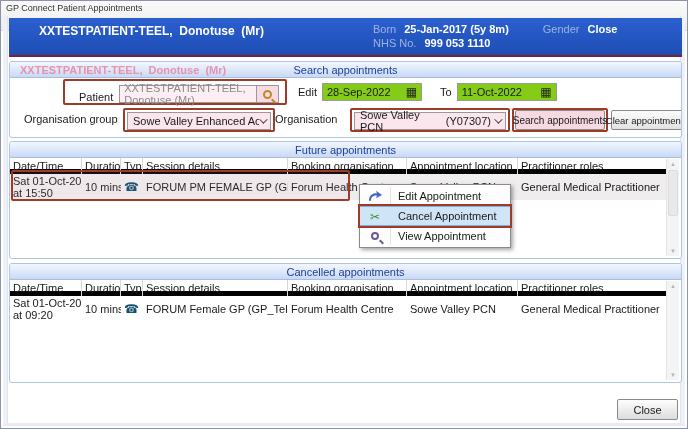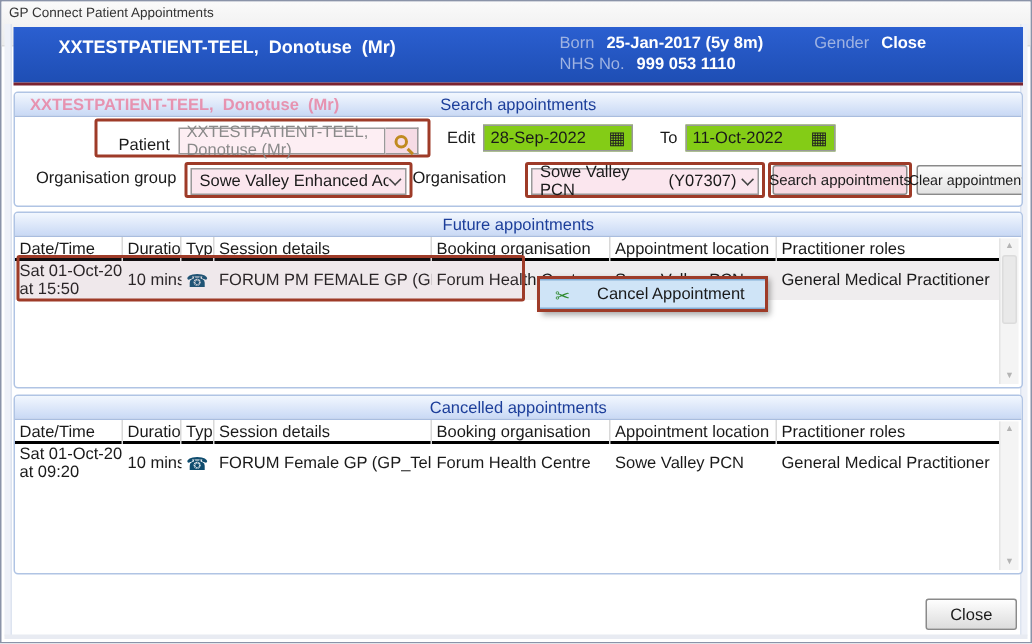--- a/index.html
+++ b/index.html
@@ -62,21 +62,21 @@
           transform:rotate(45deg) translateY(-2px); flex:none; }
   .btn { height:20px; border:1px solid #8a8a8a; border-radius:2px;
          background:linear-gradient(#fdfdfd,#e2e2e2); font-size:10px; padding:0 4px;
          display:flex; align-items:center; justify-content:center; white-space:nowrap; }
   .btn.pink { background:#f7d9e2; }
 
   
   .future-panel { top:140px; height:118px; }
   .cancelled-panel { top:262px; height:120px; }
   .tbl-head { display:grid; grid-template-columns:72px 39px 22px 145px 119px 111px auto;
-              height:16px; align-items:center; border-bottom:2px solid #000000;
+              height:16px; align-items:center; border-bottom:5px solid #000000;
               margin-right:14px; }
   .tbl-head > div { padding-left:3px; height:16px; line-height:16px;
                     border-right:1px solid #d8d8d8; overflow:hidden; white-space:nowrap; }
   .tbl-head > div:last-child { border-right:none; }
   .tbl-row { display:grid; grid-template-columns:72px 39px 22px 145px 119px 111px auto;
              min-height:26px; align-items:center; margin-right:14px; }
   .tbl-row > div { padding-left:3px; overflow:hidden; white-space:nowrap; }
   .tbl-row.selected { background:#efedee; }
   .cell-2line { line-height:12px; }
   .phone-icon { color:#0f4c6e; font-size:12px; }
@@ -268,25 +268,39 @@
       <div>Sowe Valley PCN</div>
       <div>General Medical Practitioner</div>
     </div>
     <div class="vscroll">
       <div class="arrow up">▲</div>
       <div class="arrow down">▼</div>
     </div>
   </div>
 
   <div class="context-menu">
+    <div class="menu-item">
+      <span class="mi-icon">
+        <svg width="15" height="12" viewBox="0 0 16 12">
+            <path d="M1 11 C1 5 6 2.5 9.5 3.2 L8.6 0.4 L15 5 L8.6 8.4 L9.5 5.6 C6.5 5.2 3.2 6.5 3.2 11 Z" fill="#4a63c8"></path>
+          </svg>
+      </span>
+      <span>Edit Appointment</span>
+    </div>
     <div class="menu-item highlight">
       <span class="mi-icon">
         <span class="scissors">✂</span>
       </span>
       <span>Cancel Appointment</span>
     </div>
+    <div class="menu-item">
+      <span class="mi-icon">
+        <span class="view-mag"></span>
+      </span>
+      <span>View Appointment</span>
+    </div>
   </div>
 
   <div class="close-btn">
     <span>Close</span>
   </div>
 
 </div>
 
 </body></html>

